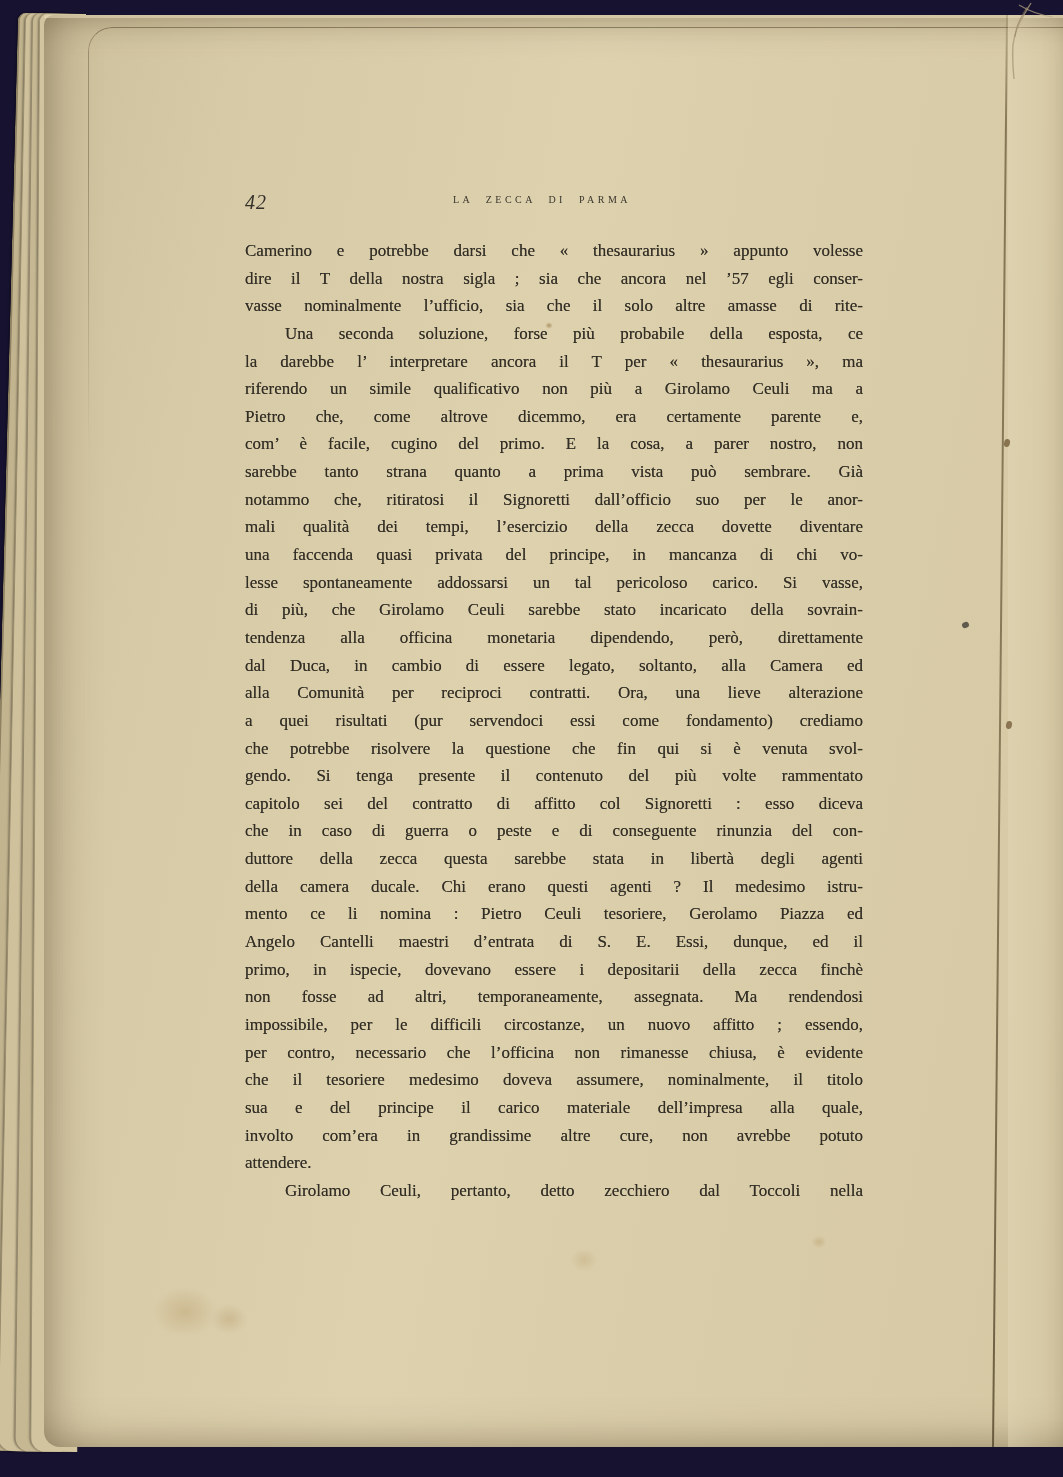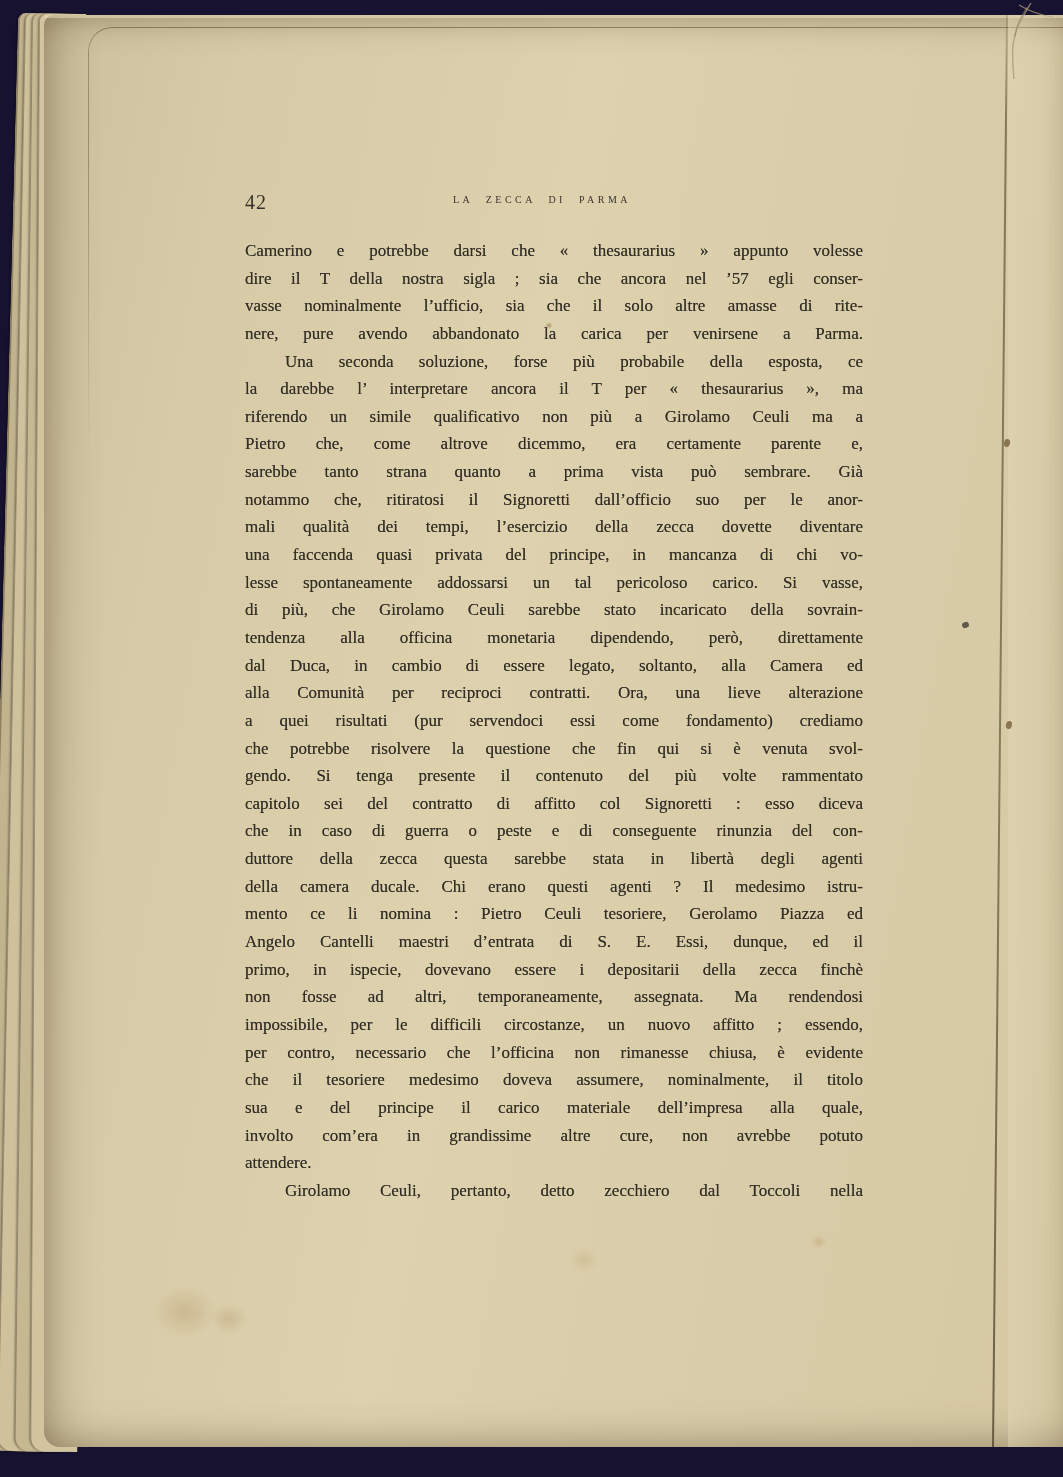--- a/index.html
+++ b/index.html
@@ -70,21 +70,21 @@
   }
   .sew-knot {
     position: absolute; width: 6px; height: 8px; border-radius: 50%;
     background: #6f5733; opacity: 0.75; transform: rotate(12deg);
   }
   .binding-thread { position: absolute; left: 925px; top: -14px; }
   
   .header-row { position: absolute; left: 201px; top: 176px; width: 618px; height: 26px; }
   .page-number {
     position: absolute; left: 0; top: 0;
-    font-size: 20px; color: #35312a; letter-spacing: 1px;
+    font-size: 20px; color: #35312a; letter-spacing: 1px; font-style: italic;
   }
   .running-title {
     position: absolute; left: 0; right: 24px; top: 3px;
     text-align: center; font-size: 10px; color: #3a352d;
     letter-spacing: 3.5px; word-spacing: 7px;
   }
   
   .textblock {
     position: absolute; left: 201px; top: 222px; width: 618px;
     font-size: 17px; line-height: 27.65px; color: #322e26;
@@ -137,25 +137,25 @@
 
   <div class="header-row">
     <span class="page-number">42</span>
     <span class="running-title">LA ZECCA DI PARMA</span>
   </div>
 
   <div class="textblock">
     <div class="line">Camerino e potrebbe darsi che « thesaurarius » appunto volesse</div>
     <div class="line">dire il T della nostra sigla ; sia che ancora nel ’57 egli conser-</div>
     <div class="line">vasse nominalmente l’ufficio, sia che il solo altre amasse di rite-</div>
-    <div class="line">nere, pure avendo abbandonato la carica per venirsene a Parma.</div>
     <div class="line indent">Una seconda soluzione, forse più probabile della esposta, ce</div>
     <div class="line">la darebbe l’ interpretare ancora il T per « thesaurarius », ma</div>
     <div class="line">riferendo un simile qualificativo non più a Girolamo Ceuli ma a</div>
     <div class="line">Pietro che, come altrove dicemmo, era certamente parente e,</div>
+    <div class="line">com’ è facile, cugino del primo. E la cosa, a parer nostro, non</div>
     <div class="line">sarebbe tanto strana quanto a prima vista può sembrare. Già</div>
     <div class="line">notammo che, ritiratosi il Signoretti dall’officio suo per le anor-</div>
     <div class="line">mali qualità dei tempi, l’esercizio della zecca dovette diventare</div>
     <div class="line">una faccenda quasi privata del principe, in mancanza di chi vo-</div>
     <div class="line">lesse spontaneamente addossarsi un tal pericoloso carico. Si vasse,</div>
     <div class="line">di più, che Girolamo Ceuli sarebbe stato incaricato della sovrain-</div>
     <div class="line">tendenza alla officina monetaria dipendendo, però, direttamente</div>
     <div class="line">dal Duca, in cambio di essere legato, soltanto, alla Camera ed</div>
     <div class="line">alla Comunità per reciproci contratti. Ora, una lieve alterazione</div>
     <div class="line">a quei risultati (pur servendoci essi come fondamento) crediamo</div>

